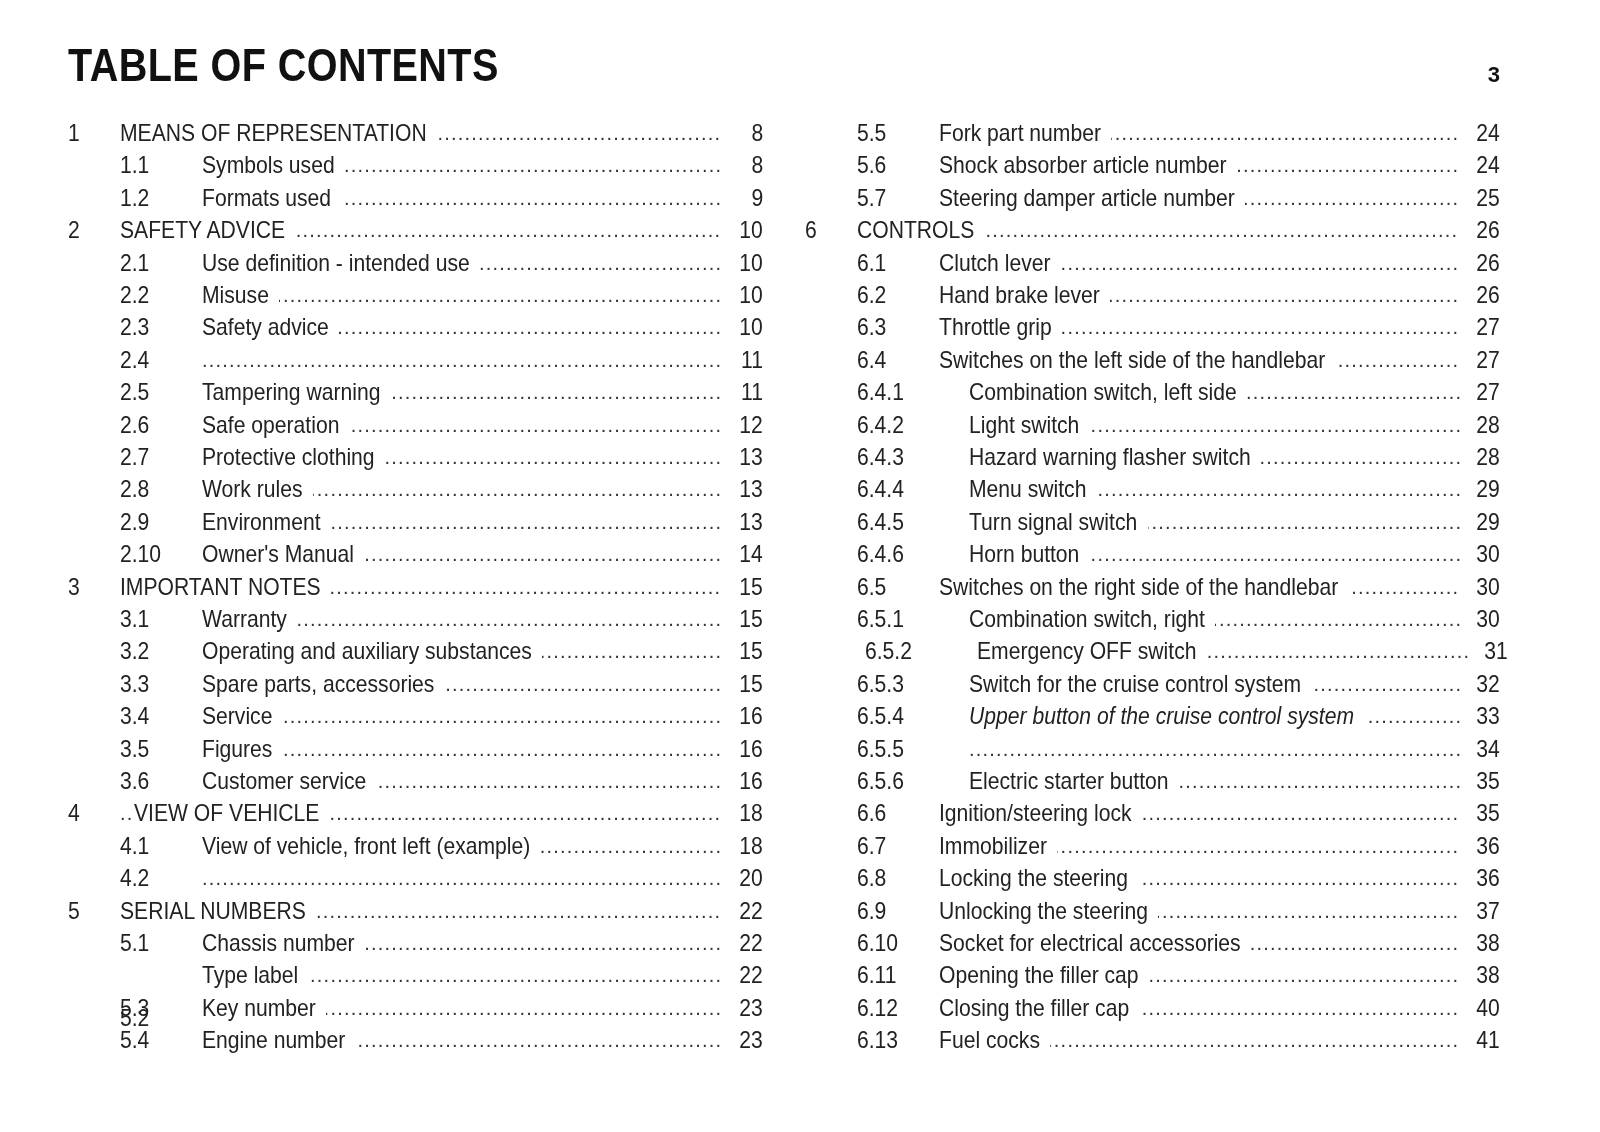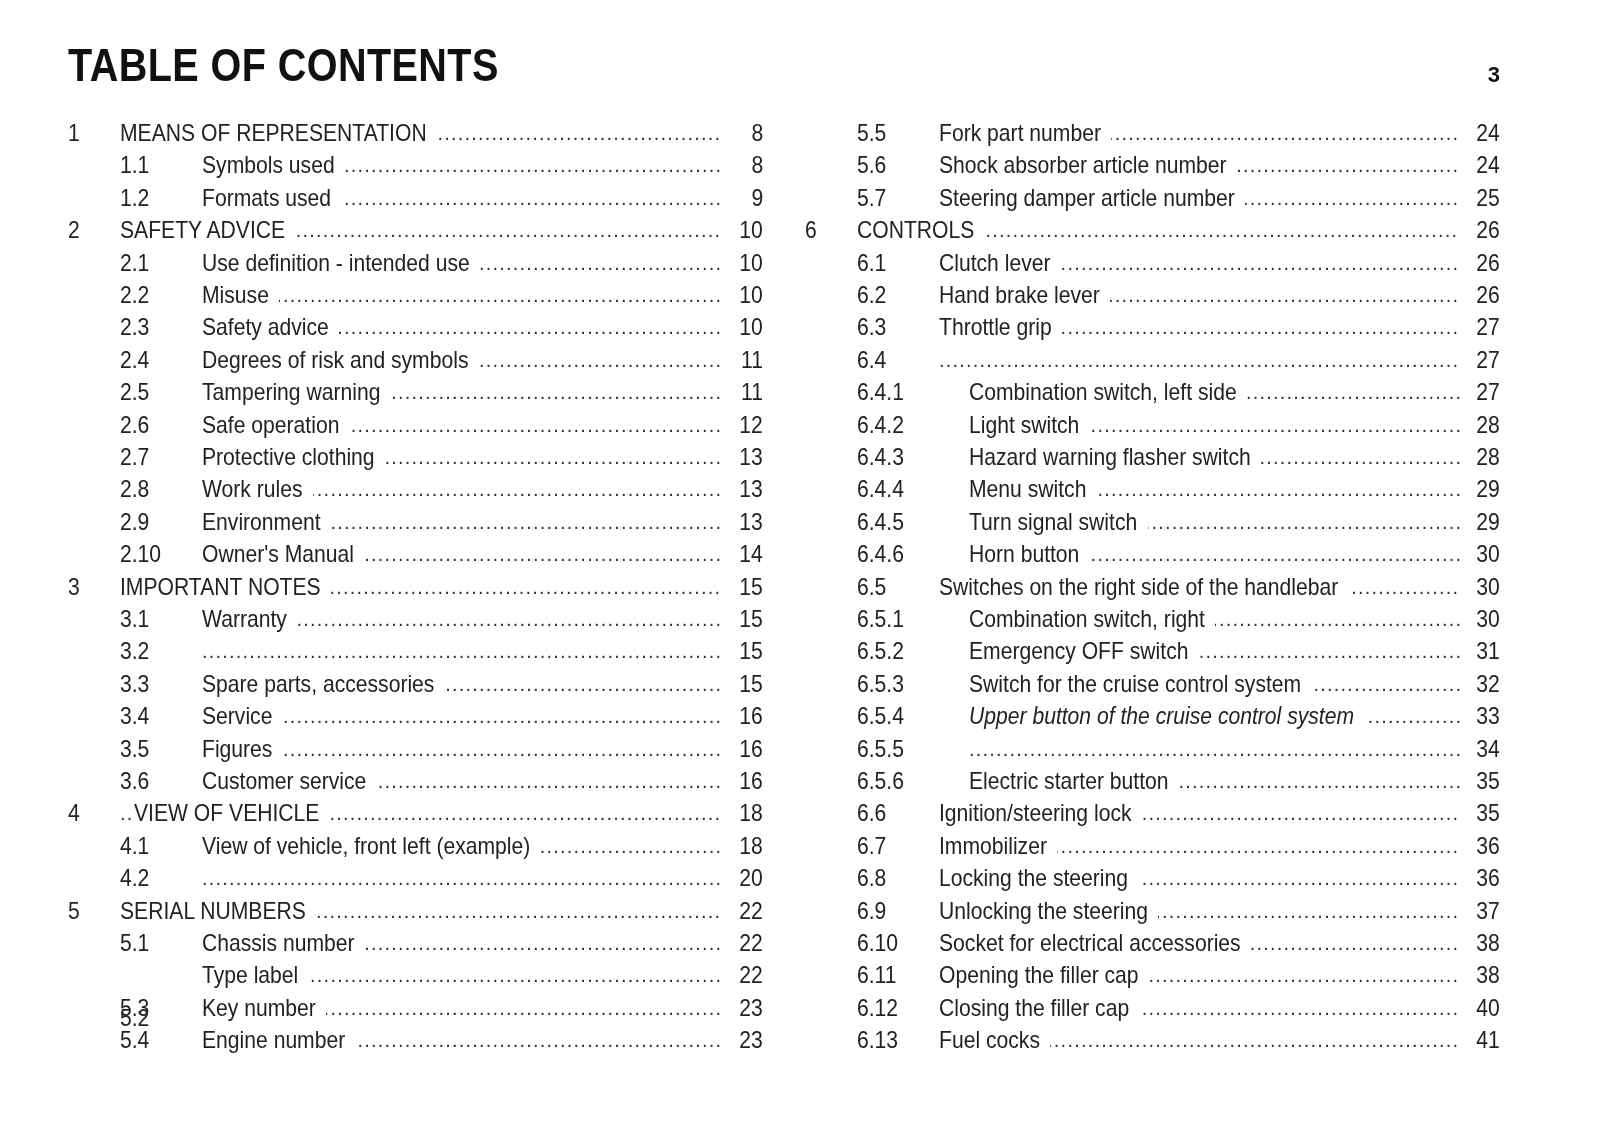--- a/index.html
+++ b/index.html
@@ -126,21 +126,20 @@
     </div>
     <div class="toc-row" style="top: 194.4px; left: 0px; width: 1600px;">
       <span class="toc-num" style="left: 120px;"><span class="cond">2.3</span></span>
       <span class="toc-dots" style="left: 202px; width: 521px;">........................................................................................................................................................................................................</span>
       <span class="toc-title" style="left: 202px; width: 133px; overflow: hidden;"><span class="cond">Safety advice</span></span>
       <span class="toc-page" style="left: 703px; width: 60px;"><span class="cond">10</span></span>
     </div>
     <div class="toc-row" style="top: 226.8px; left: 0px; width: 1600px;">
       <span class="toc-num" style="left: 120px;"><span class="cond">2.4</span></span>
       <span class="toc-dots" style="left: 202px; width: 521px;">........................................................................................................................................................................................................</span>
-      <span class="toc-title" style="left: 202px; width: 273px; overflow: hidden;"><span class="cond">Degrees of risk and symbols</span></span>
       <span class="toc-page" style="left: 703px; width: 60px;"><span class="cond">11</span></span>
     </div>
     <div class="toc-row" style="top: 259.2px; left: 0px; width: 1600px;">
       <span class="toc-num" style="left: 120px;"><span class="cond">2.5</span></span>
       <span class="toc-dots" style="left: 202px; width: 521px;">........................................................................................................................................................................................................</span>
       <span class="toc-title" style="left: 202px; width: 185px; overflow: hidden;"><span class="cond">Tampering warning</span></span>
       <span class="toc-page" style="left: 703px; width: 60px;"><span class="cond">11</span></span>
     </div>
     <div class="toc-row" style="top: 291.6px; left: 0px; width: 1600px; padding-left: 31px;">
       <span class="toc-num" style="left: 120px;"><span class="cond">2.6</span></span>
@@ -180,20 +179,21 @@
     </div>
     <div class="toc-row" style="top: 486px; left: 0px; width: 1600px;">
       <span class="toc-num" style="left: 120px;"><span class="cond">3.1</span></span>
       <span class="toc-dots" style="left: 202px; width: 521px;">........................................................................................................................................................................................................</span>
       <span class="toc-title" style="left: 202px; width: 91px; overflow: hidden;"><span class="cond">Warranty</span></span>
       <span class="toc-page" style="left: 703px; width: 60px;"><span class="cond">15</span></span>
     </div>
     <div class="toc-row" style="top: 518.4px; left: 0px; width: 1600px;">
       <span class="toc-num" style="left: 120px;"><span class="cond">3.2</span></span>
       <span class="toc-dots" style="left: 202px; width: 521px;">........................................................................................................................................................................................................</span>
+      <span class="toc-title" style="left: 202px; width: 336px; overflow: hidden;"><span class="cond">Operating and auxiliary substances</span></span>
       <span class="toc-page" style="left: 703px; width: 60px;"><span class="cond">15</span></span>
     </div>
     <div class="toc-row" style="top: 550.8px; left: 0px; width: 1600px;">
       <span class="toc-num" style="left: 120px;"><span class="cond">3.3</span></span>
       <span class="toc-dots" style="left: 202px; width: 521px;">........................................................................................................................................................................................................</span>
       <span class="toc-title" style="left: 202px; width: 239px; overflow: hidden;"><span class="cond">Spare parts, accessories</span></span>
       <span class="toc-page" style="left: 703px; width: 60px;"><span class="cond">15</span></span>
     </div>
     <div class="toc-row" style="top: 583.2px; left: 0px; width: 1600px;">
       <span class="toc-num" style="left: 120px;"><span class="cond">3.4</span></span>
@@ -300,20 +300,21 @@
     </div>
     <div class="toc-row" style="top: 194.4px; left: 0px; width: 1600px;">
       <span class="toc-num" style="left: 857px;"><span class="cond">6.3</span></span>
       <span class="toc-dots" style="left: 939px; width: 521px;">........................................................................................................................................................................................................</span>
       <span class="toc-title" style="left: 939px; width: 119px; overflow: hidden;"><span class="cond">Throttle grip</span></span>
       <span class="toc-page" style="left: 1440px; width: 60px;"><span class="cond">27</span></span>
     </div>
     <div class="toc-row" style="top: 226.8px; left: 0px; width: 1600px;">
       <span class="toc-num" style="left: 857px;"><span class="cond">6.4</span></span>
       <span class="toc-dots" style="left: 939px; width: 521px;">........................................................................................................................................................................................................</span>
+      <span class="toc-title" style="left: 939px; width: 393px; overflow: hidden;"><span class="cond">Switches on the left side of the handlebar</span></span>
       <span class="toc-page" style="left: 1440px; width: 60px;"><span class="cond">27</span></span>
     </div>
     <div class="toc-row" style="top: 259.2px; left: 0px; width: 1600px;">
       <span class="toc-num" style="left: 857px;"><span class="cond">6.4.1</span></span>
       <span class="toc-dots" style="left: 969px; width: 491px;">........................................................................................................................................................................................................</span>
       <span class="toc-title" style="left: 969px; width: 274px; overflow: hidden;"><span class="cond">Combination switch, left side</span></span>
       <span class="toc-page" style="left: 1440px; width: 60px;"><span class="cond">27</span></span>
     </div>
     <div class="toc-row" style="top: 291.6px; left: 0px; width: 1600px;">
       <span class="toc-num" style="left: 857px;"><span class="cond">6.4.2</span></span>
@@ -350,21 +351,21 @@
       <span class="toc-dots" style="left: 939px; width: 521px;">........................................................................................................................................................................................................</span>
       <span class="toc-title" style="left: 939px; width: 406px; overflow: hidden;"><span class="cond">Switches on the right side of the handlebar</span></span>
       <span class="toc-page" style="left: 1440px; width: 60px;"><span class="cond">30</span></span>
     </div>
     <div class="toc-row" style="top: 486px; left: 0px; width: 1600px;">
       <span class="toc-num" style="left: 857px;"><span class="cond">6.5.1</span></span>
       <span class="toc-dots" style="left: 969px; width: 491px;">........................................................................................................................................................................................................</span>
       <span class="toc-title" style="left: 969px; width: 242px; overflow: hidden;"><span class="cond">Combination switch, right</span></span>
       <span class="toc-page" style="left: 1440px; width: 60px;"><span class="cond">30</span></span>
     </div>
-    <div class="toc-row" style="top: 518.4px; left: 0px; width: 1445px;">
+    <div class="toc-row" style="top: 518.4px; left: 8px; width: 1445px;">
       <span class="toc-num" style="left: 857px;"><span class="cond">6.5.2</span></span>
       <span class="toc-dots" style="left: 969px; width: 491px;">........................................................................................................................................................................................................</span>
       <span class="toc-title" style="left: 969px; width: 226px; overflow: hidden;"><span class="cond">Emergency OFF switch</span></span>
       <span class="toc-page" style="left: 1440px; width: 60px;"><span class="cond">31</span></span>
     </div>
     <div class="toc-row" style="top: 550.8px; left: 0px; width: 1600px;">
       <span class="toc-num" style="left: 857px;"><span class="cond">6.5.3</span></span>
       <span class="toc-dots" style="left: 969px; width: 491px;">........................................................................................................................................................................................................</span>
       <span class="toc-title" style="left: 969px; width: 339px; overflow: hidden;"><span class="cond">Switch for the cruise control system</span></span>
       <span class="toc-page" style="left: 1440px; width: 60px;"><span class="cond">32</span></span>

